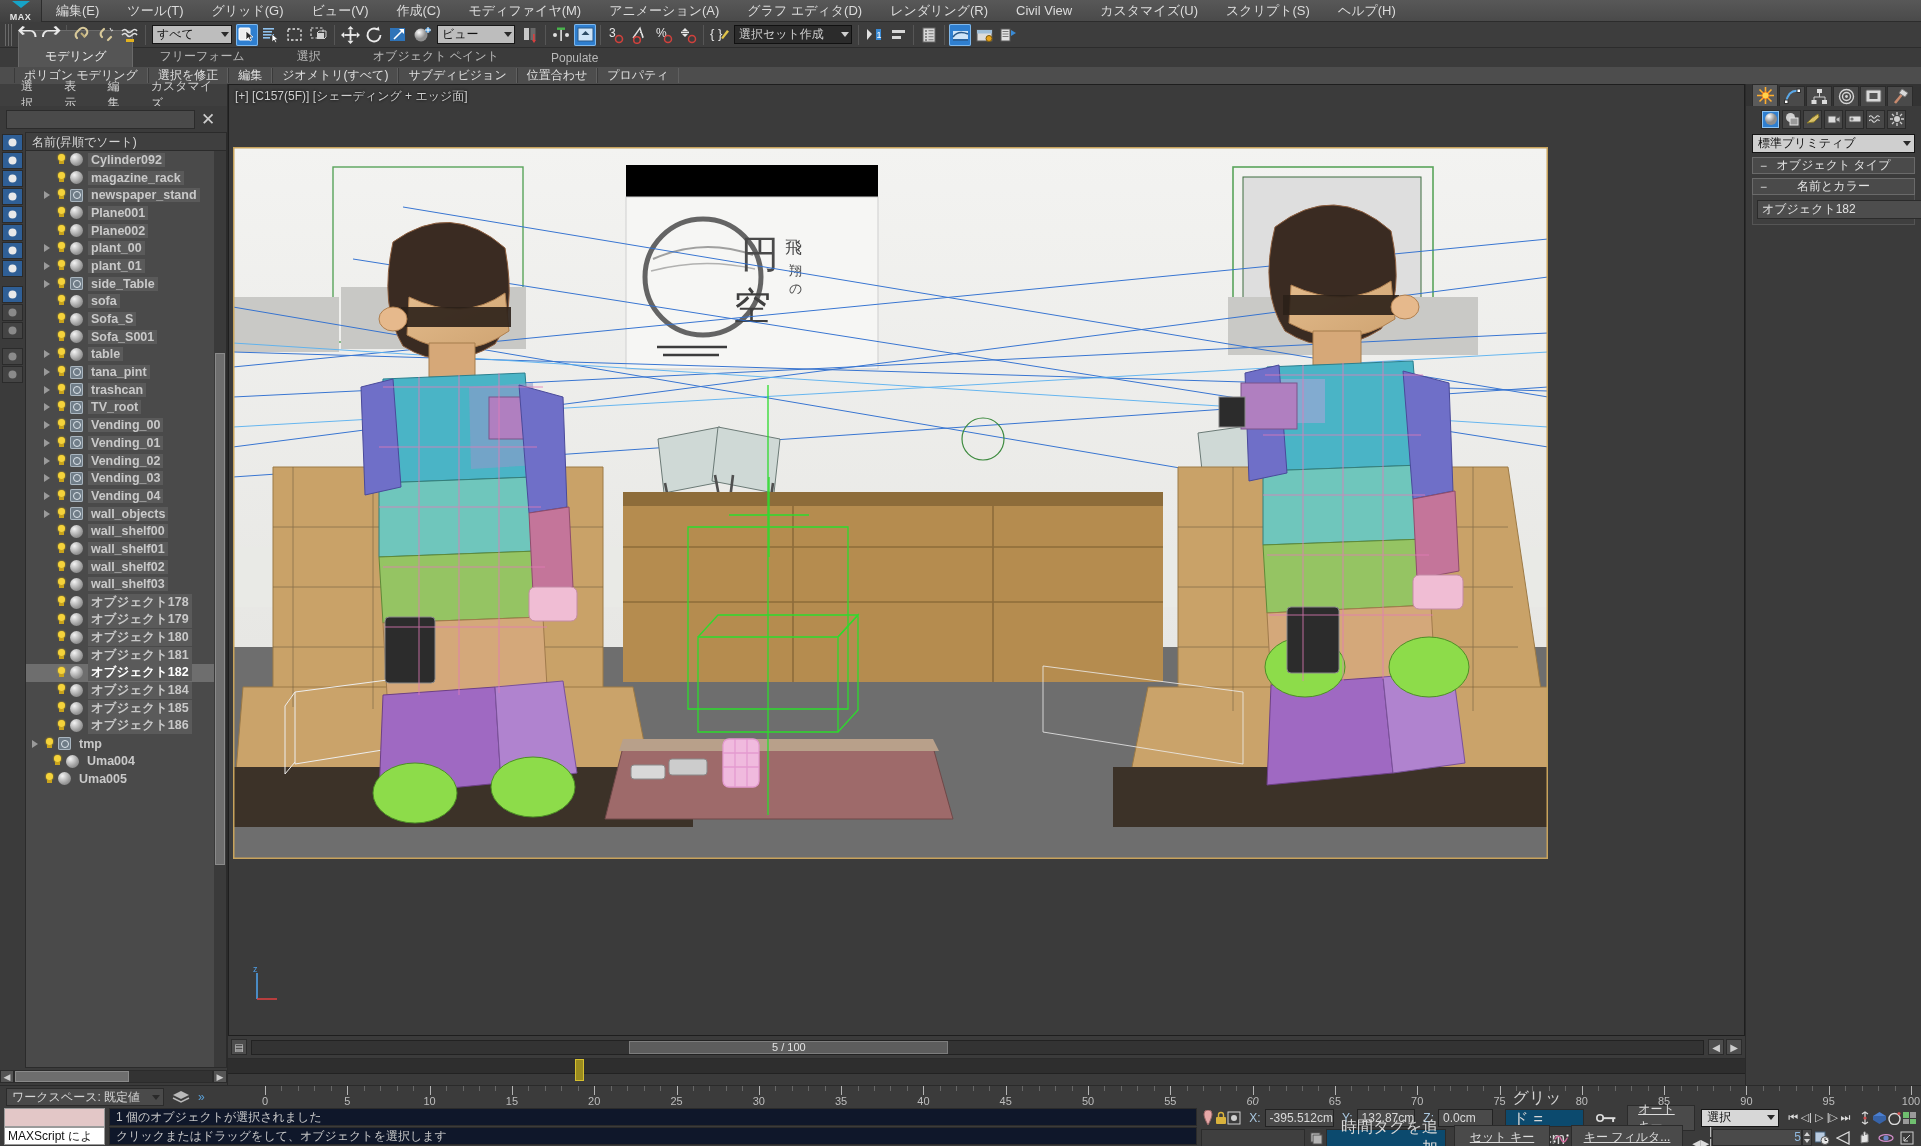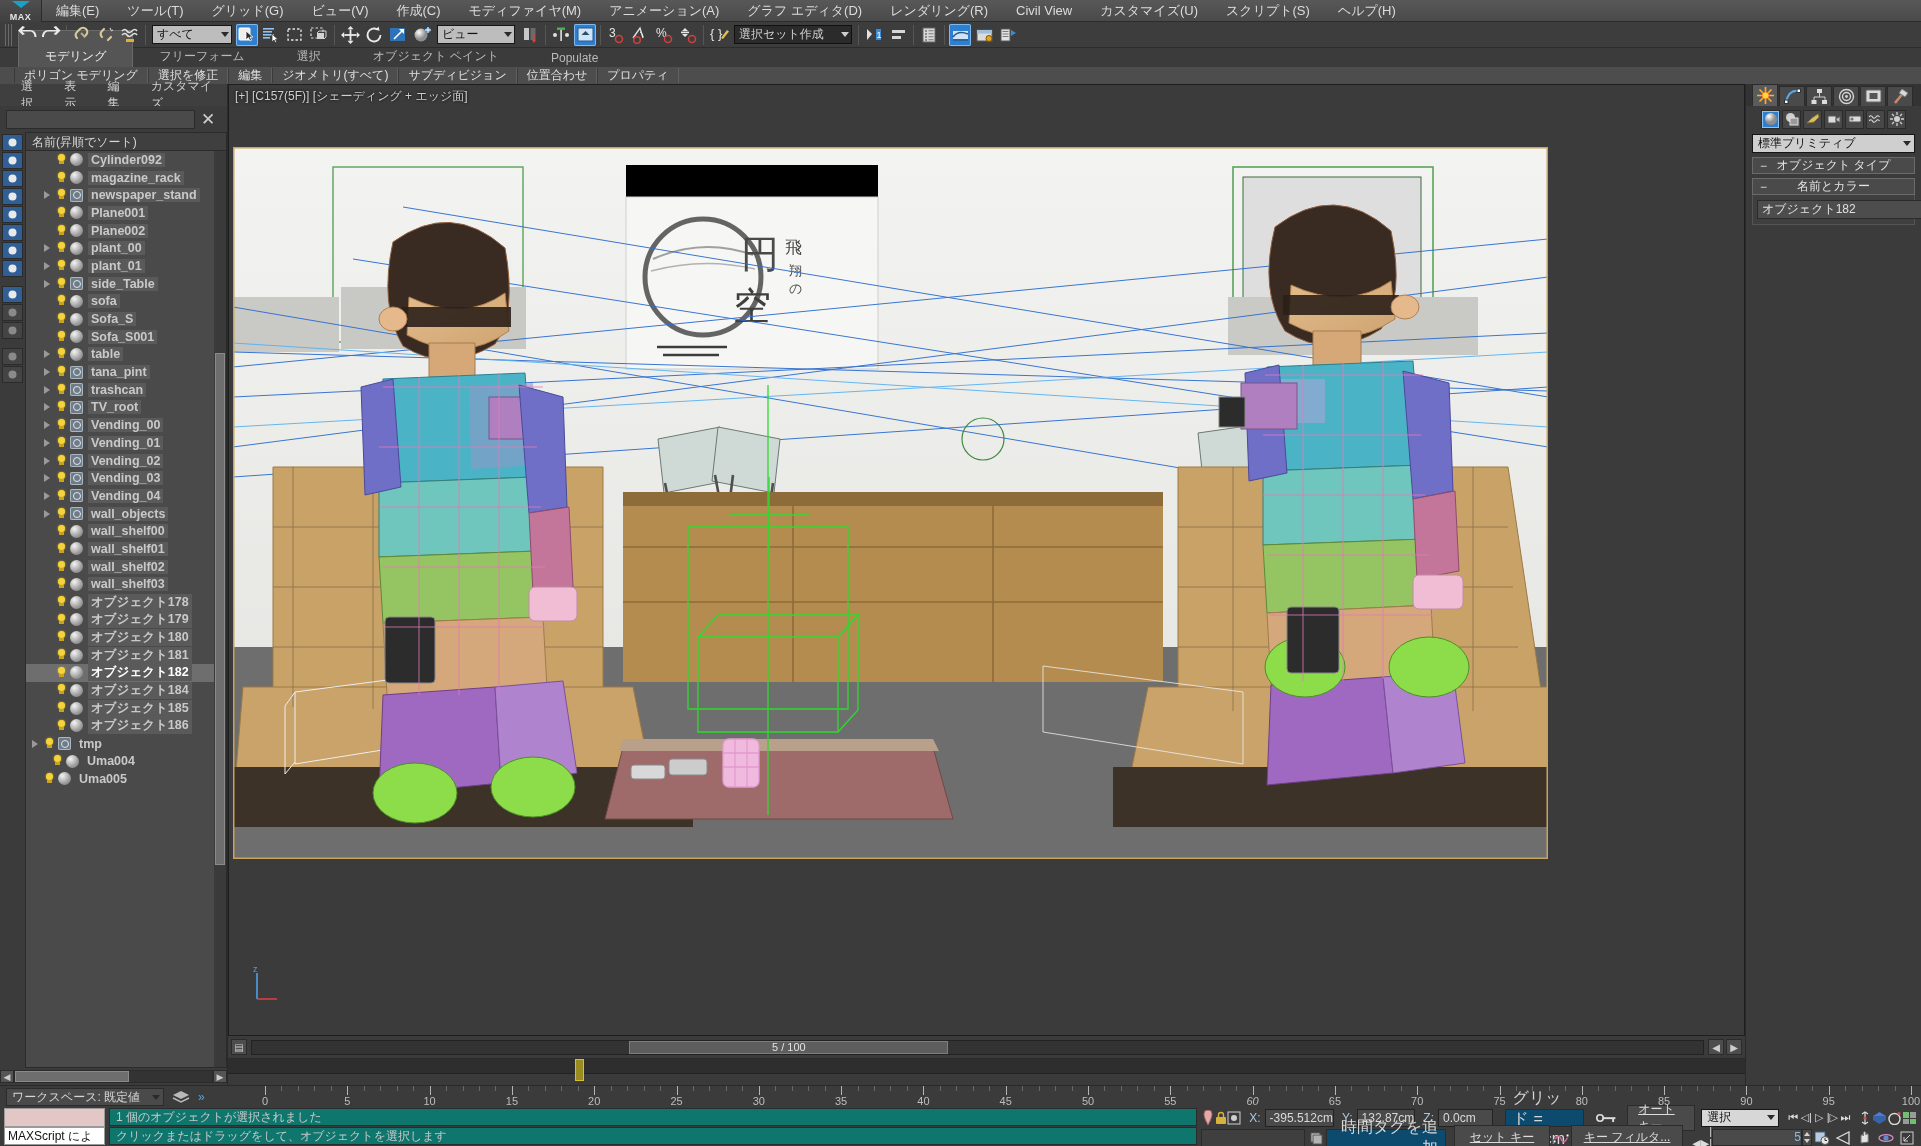--- a/index.html
+++ b/index.html
@@ -153,21 +153,21 @@
   
   #bottom{position:absolute;left:0;right:0;bottom:0;height:61px;background:#3b3b3b;border-top:1px solid #2a2a2a;}
   #wsrow{height:22px;display:flex;align-items:center;}
   #wscombo{width:158px;height:18px;margin-left:6px;background:#4a4a4a;border:1px solid #2b2b2b;
     display:flex;align-items:center;justify-content:space-between;padding:0 3px 0 5px;font-size:12px;color:#d6d6d6;}
   #statusgrid{display:flex;height:39px;}
   #mxcol{width:105px;display:flex;flex-direction:column;padding-left:4px;}
   #mxswatch{height:19px;background:#e3c7c7;border:1px solid #9a9a9a;}
   #mxlabel{height:18px;background:#fff;color:#111;font-size:12px;border:1px solid #9a9a9a;padding-left:3px;line-height:16px;}
   #msgcol{flex:1;display:flex;flex-direction:column;padding:0 4px;}
-  .msgline{height:18px;background:#0f766e;border:1px solid #2b2b2b;color:#c8c8c8;font-size:12px;
+  .msgline{height:18px;background:#0f172a;border:1px solid #2b2b2b;color:#c8c8c8;font-size:12px;
     padding-left:6px;line-height:16px;margin-bottom:1px;overflow:hidden;white-space:nowrap;}
   .coordbox{width:84px;height:18px;background:#4a4a4a;border:1px solid #222;color:#d9d9d9;font-size:12px;
     padding-left:4px;line-height:16px;}
   .coordlab{color:#a9c7e0;font-size:12px;margin:0 4px 0 8px;}
   .flatbtn{height:18px;background:#0c4a6e;border:1px solid #2b2b2b;color:#d6d6d6;font-size:16px;
     display:flex;align-items:center;justify-content:center;padding:0 7px;}
   .keybtn{height:26px;background:#4a4a4a;border:1px solid #2b2b2b;color:#dcdcdc;font-size:12px;
     display:flex;align-items:center;justify-content:center;padding:0 10px;text-decoration:underline;}
   .navicon{width:21px;height:17px;display:flex;align-items:center;justify-content:center;color:#dcdcdc;font-size:11px;}
   .spin{width:10px;height:17px;background:#4a4a4a;border:1px solid #2b2b2b;display:flex;flex-direction:column;

